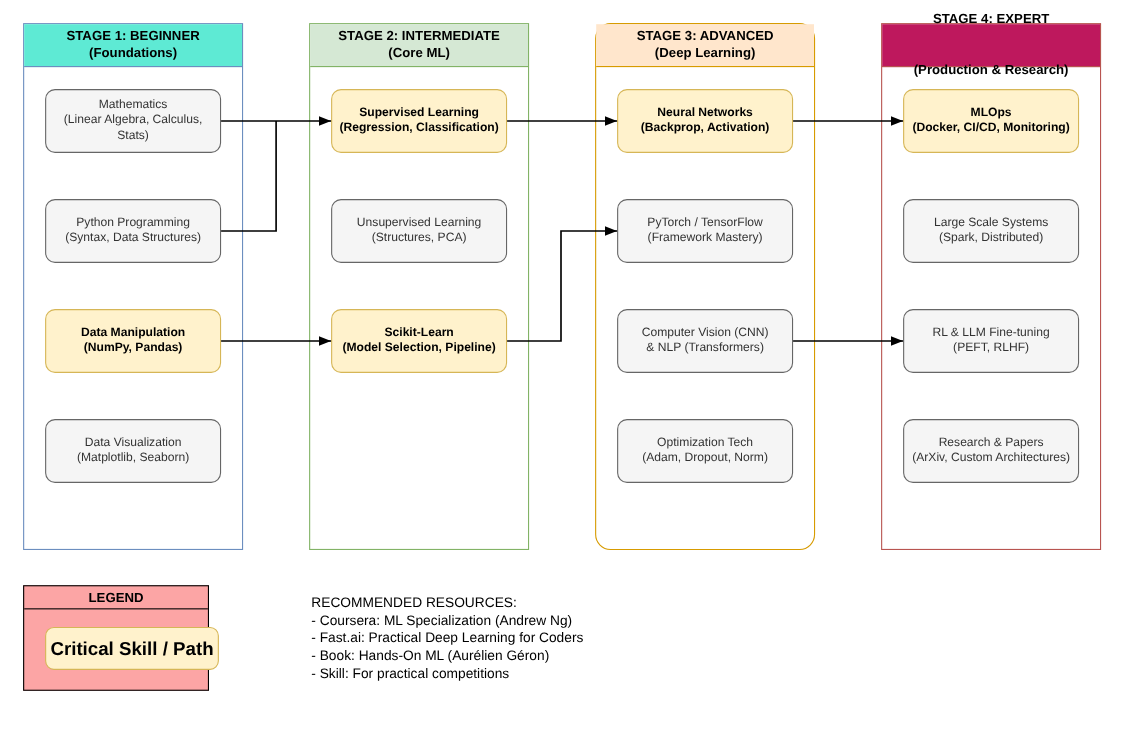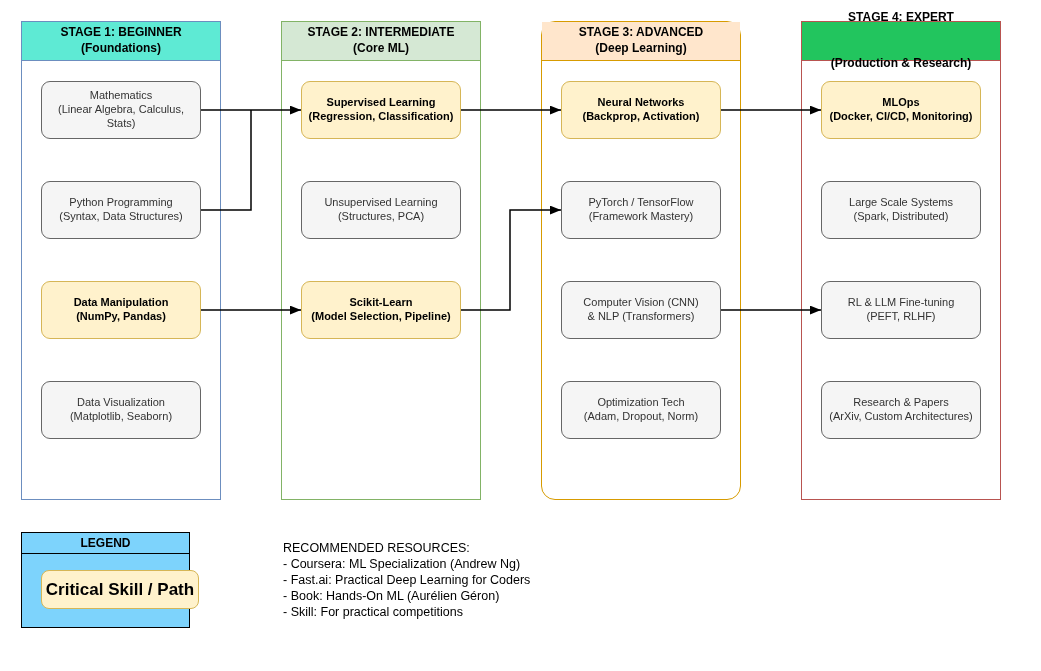--- a/index.html
+++ b/index.html
@@ -76,21 +76,21 @@
   }
   
   .legend {
     position: absolute;
     left: 21px;
     top: 532px;
     width: 169px;
     height: 96px;
     border: 1px solid #000;
     box-sizing: border-box;
-    background: #7dd3fc;
+    background: #fca5a5;
   }
   .legend-header {
     height: 21px;
     border-bottom: 1px solid #000;
     box-sizing: border-box;
     display: flex;
     align-items: center;
     justify-content: center;
     font-size: 12px;
     font-weight: bold;
@@ -138,21 +138,21 @@
       <div>(Core ML)</div>
     </div>
   </div>
   <div class="stage" style="left: 541px; border-color: rgb(215, 155, 0); border-radius: 14px;">
     <div class="stage-header" style="background: rgb(255, 230, 204); border-bottom-color: rgb(215, 155, 0);">
       <div>STAGE 3: ADVANCED</div>
       <div>(Deep Learning)</div>
     </div>
   </div>
   <div class="stage" style="left: 801px; border-color: rgb(184, 84, 80);">
-    <div class="stage-header" style="background: #22c55e; border-bottom-color: rgb(184, 84, 80); gap: 30px;">
+    <div class="stage-header" style="background: #be185d; border-bottom-color: rgb(184, 84, 80); gap: 30px;">
       <div>STAGE 4: EXPERT</div>
       <div>(Production &amp; Research)</div>
     </div>
   </div>
 
   <div class="node" style="left:41px;top:81px">
     <div>Mathematics</div>
     <div>(Linear Algebra, Calculus, Stats)</div>
   </div>
   <div class="node" style="left:41px;top:181px">

